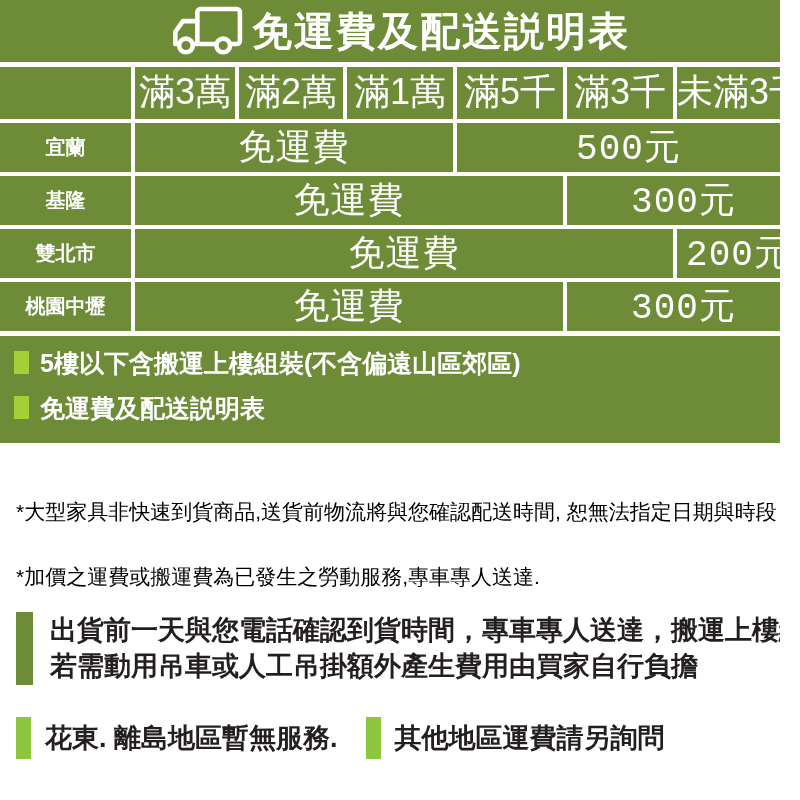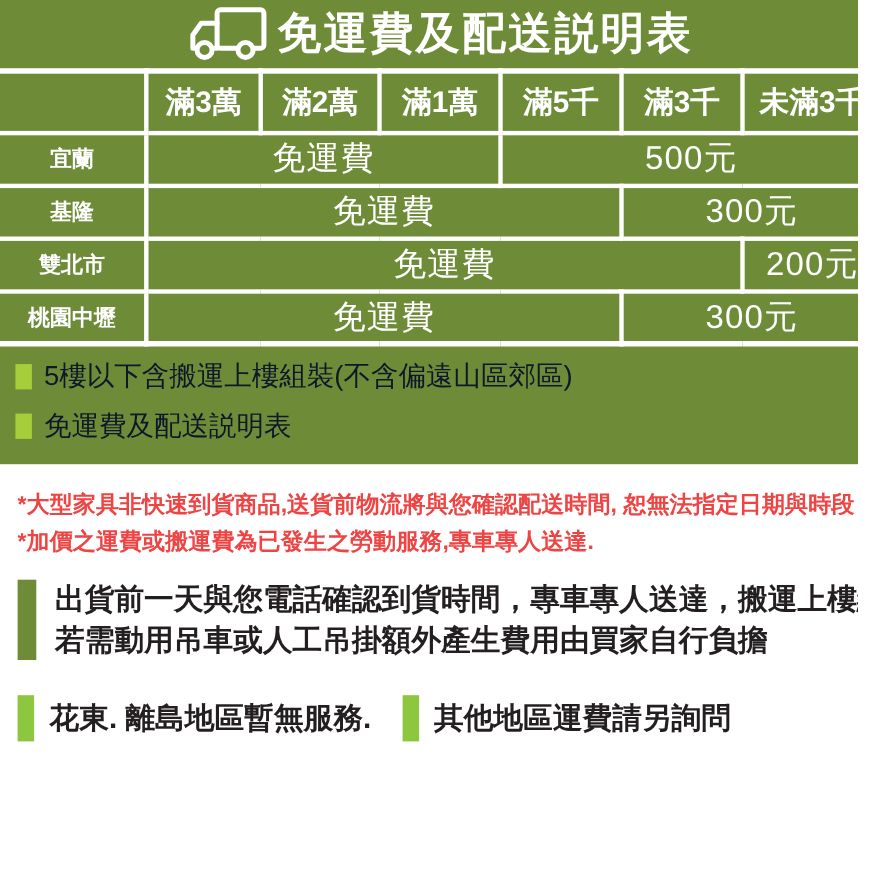--- a/index.html
+++ b/index.html
@@ -47,53 +47,54 @@
   table.fee-table th, table.fee-table td {
     border: 4px solid #ffffff;
     text-align: center;
     vertical-align: middle;
     color: #ffffff;
     white-space: nowrap;
     overflow: hidden;
   }
   table.fee-table thead tr { height: 56px; }
   table.fee-table tbody tr { height: 48px; }
-  th.col-header { font-size: 27px; font-weight: 700; }
+  th.col-header { font-size: 36px; font-weight: 400; }
   th.region-cell { font-size: 20px; font-weight: 700; }
-  td.fee-cell { font-size: 30px; font-weight: 400; letter-spacing: 1px; }
+  td.fee-cell { font-size: 36px; font-weight: 400; letter-spacing: 1px; font-family: Liberation Mono, monospace; }
 
   
   .green-notes { padding: 9px 10px 2px 14px; }
   .green-note {
     display: flex;
     align-items: center;
     margin-bottom: 9px;
   }
   .green-note .sq {
     width: 15px;
     height: 23px;
     background: #a6ce39;
     margin-right: 11px;
     flex: 0 0 auto;
   }
   .green-note .note-text {
-    color: #0f172a;
+    color: #ffffff;
     font-size: 25px;
-    font-weight: 400;
+    font-weight: 700;
     line-height: 36px;
   }
 
   
   .white-section { padding: 20px 10px 0 16px; }
   .fine-print p {
-    color: #ef4444;
+    color: #000000;
     font-size: 21px;
-    font-weight: 700;
+    font-weight: 400;
     line-height: 1.6;
     white-space: nowrap;
+    margin-top: 32px;
   }
   .delivery-note {
     display: flex;
     align-items: stretch;
     margin-top: 18px;
   }
   .delivery-note .bar-olive {
     width: 17px;
     background: #6e8c38;
     margin-right: 17px;

